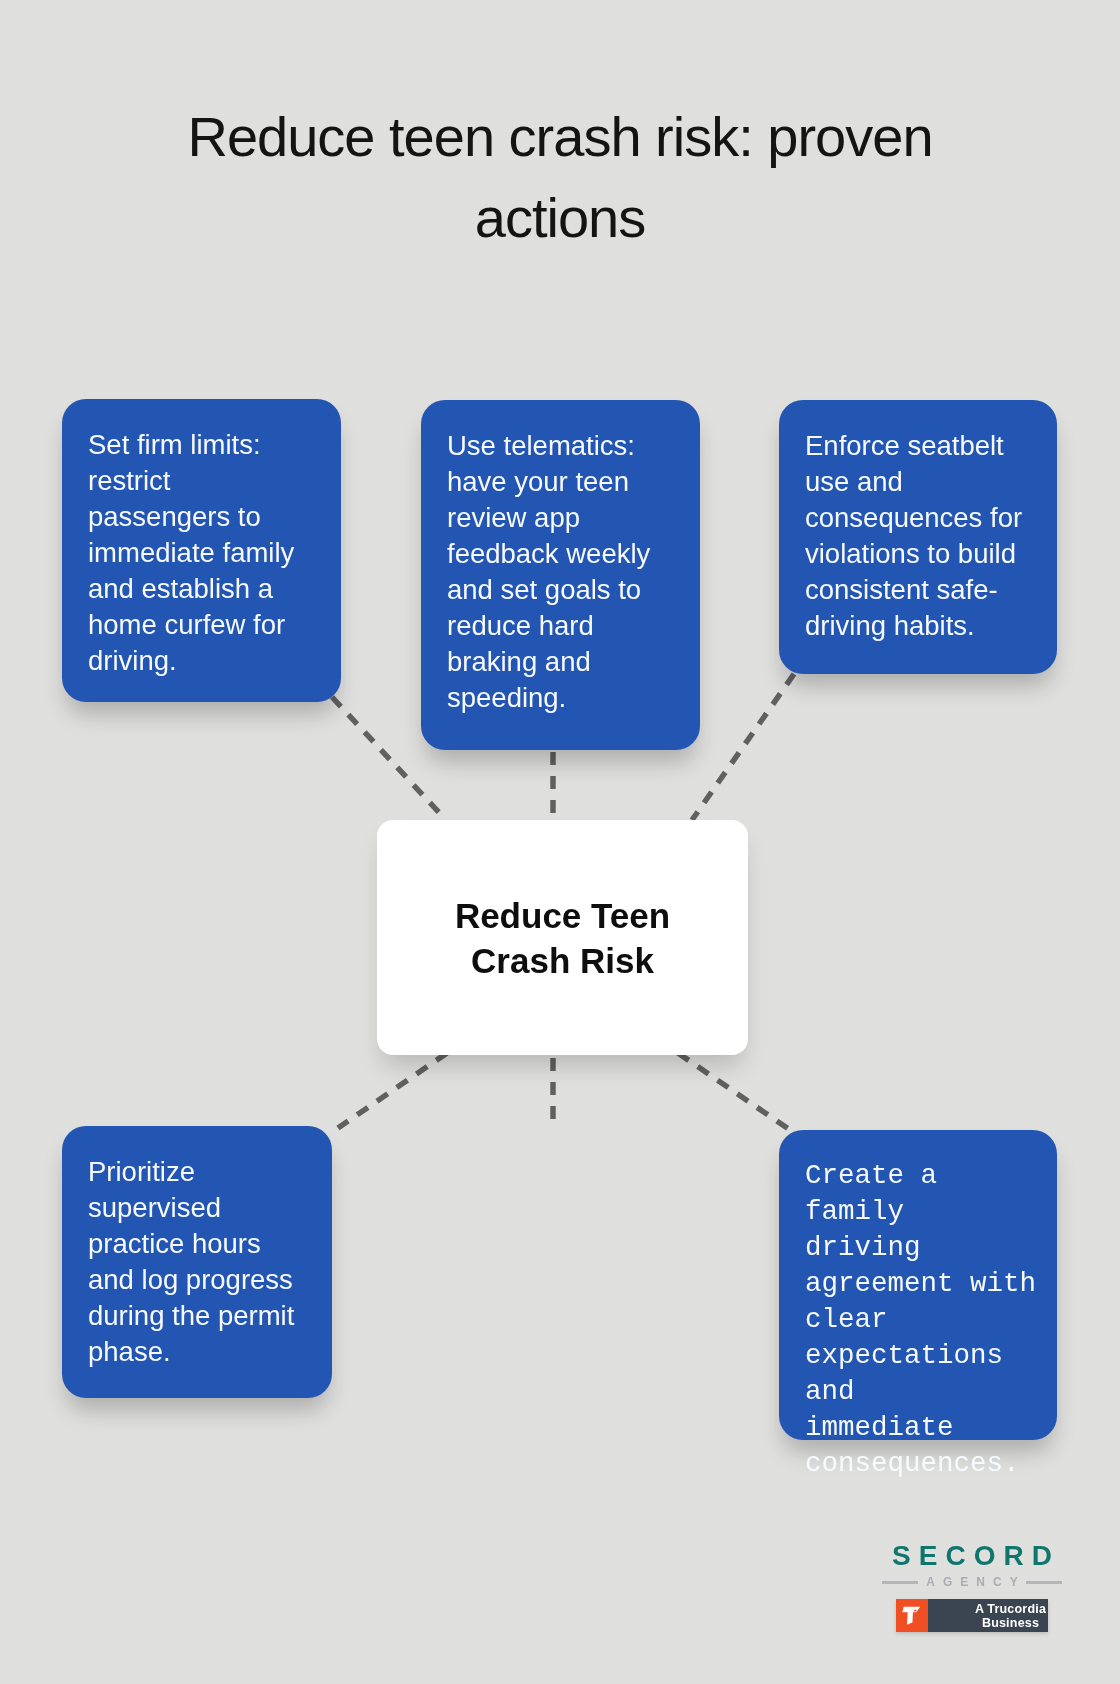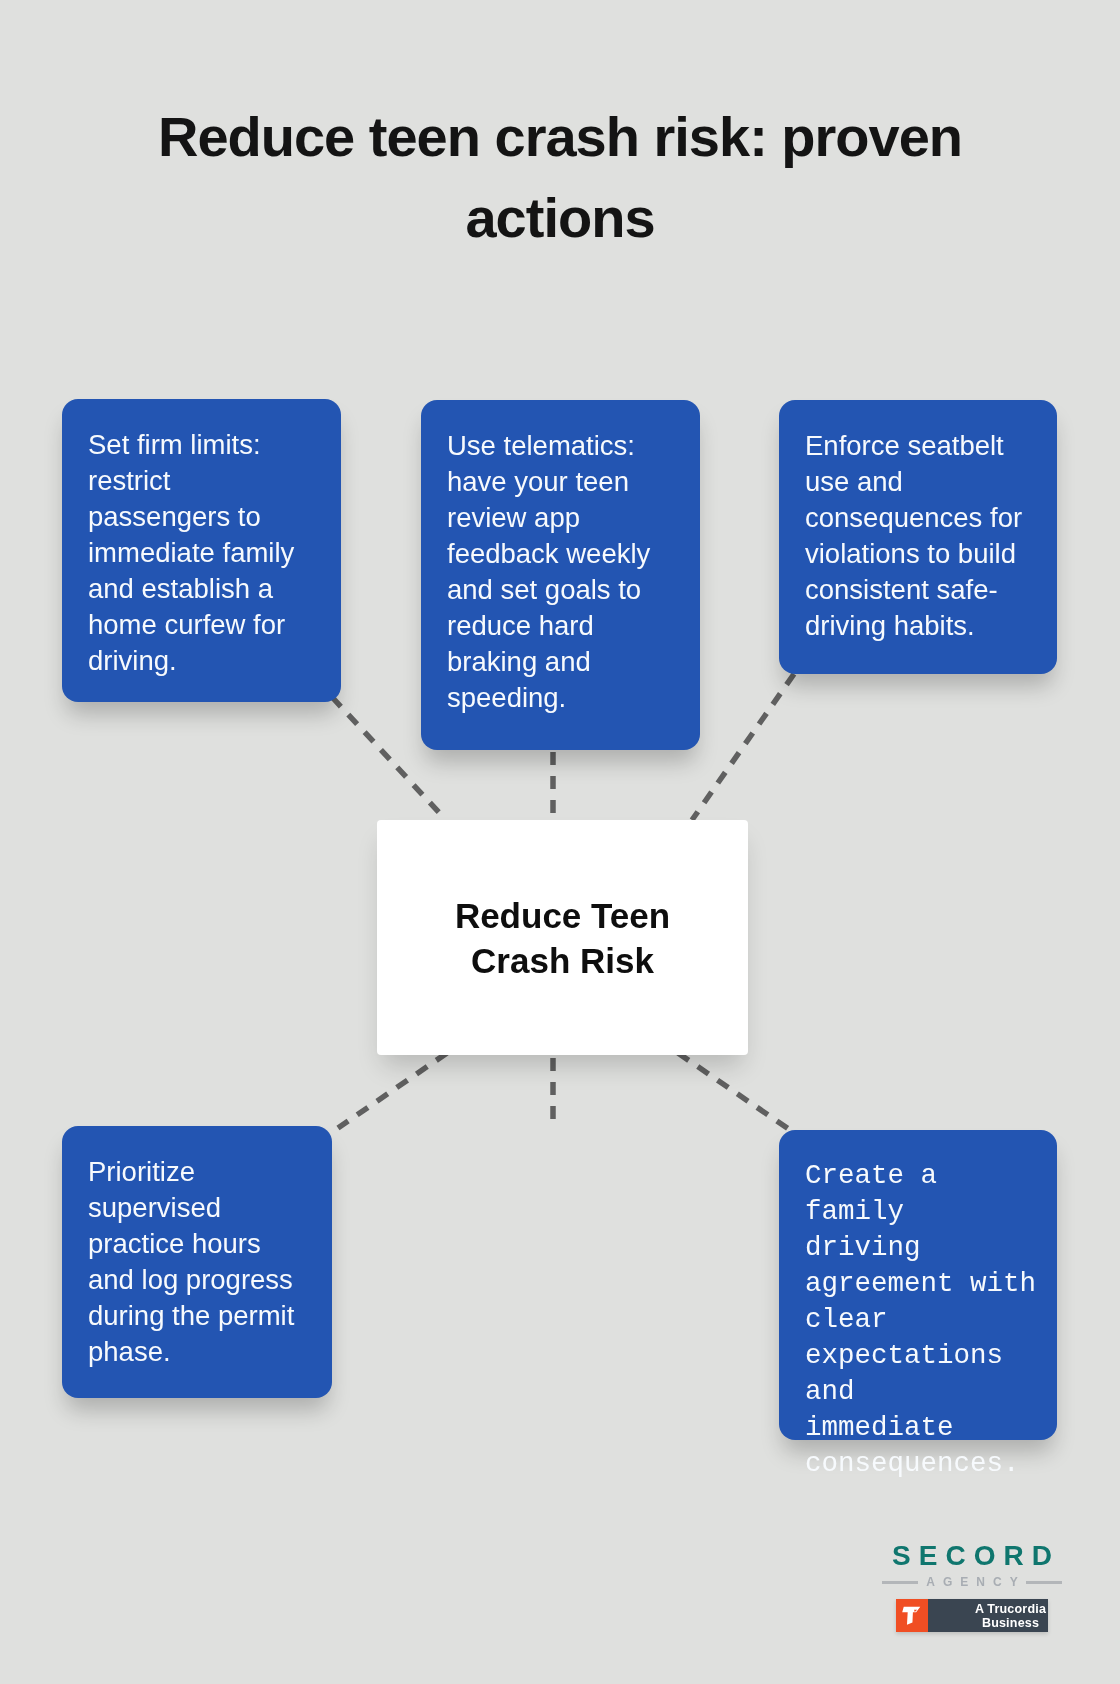--- a/index.html
+++ b/index.html
@@ -9,58 +9,58 @@
     height:1684px;
     background:#dfe0de;
     overflow:hidden;
     font-family:"Liberation Sans","DejaVu Sans",sans-serif;
   }
   .title{
     position:absolute;
     left:0; top:96px;
     width:1120px;
     text-align:center;
-    font-weight:bold;
+    font-weight:normal;
     font-size:56px;
     line-height:1.45;
     color:#141414;
     letter-spacing:-1px;
     white-space:pre-line;
   }
   #connectors{
     position:absolute;
     left:0; top:0;
     width:1120px; height:1684px;
     z-index:0;
   }
   .card{
     position:absolute;
     background:#2355b2;
-    border-radius:16px;
+    border-radius:24px;
     color:#f7fafd;
     font-size:27.5px;
     line-height:36px;
     padding:28px 20px 24px 26px;
     box-sizing:border-box;
     white-space:pre-line;
     box-shadow:0 16px 22px -4px rgba(0,0,0,0.22);
     z-index:1;
   }
   .card-a{left:62px;  top:399px; width:279px; height:303px;}
   .card-b{left:421px; top:400px; width:279px; height:350px;}
   .card-c{left:779px; top:400px; width:278px; height:274px;}
   .card-d{left:62px;  top:1126px; width:270px; height:272px;}
   .card-e{left:421px; top:1129px; width:279px; height:238px;}
   .card-f{left:779px; top:1130px; width:278px; height:310px;font-family:Liberation Mono, monospace;}
   .center-node{
     position:absolute;
     left:377px; top:820px;
     width:371px; height:235px;
     background:#ffffff;
-    border-radius:4px;
+    border-radius:16px;
     box-shadow:0 16px 24px -6px rgba(0,0,0,0.18);
     display:flex;
     align-items:center;
     justify-content:center;
     z-index:1;
   }
   .center-node .center-label{
     font-weight:bold;
     font-size:35px;
     line-height:45px;

